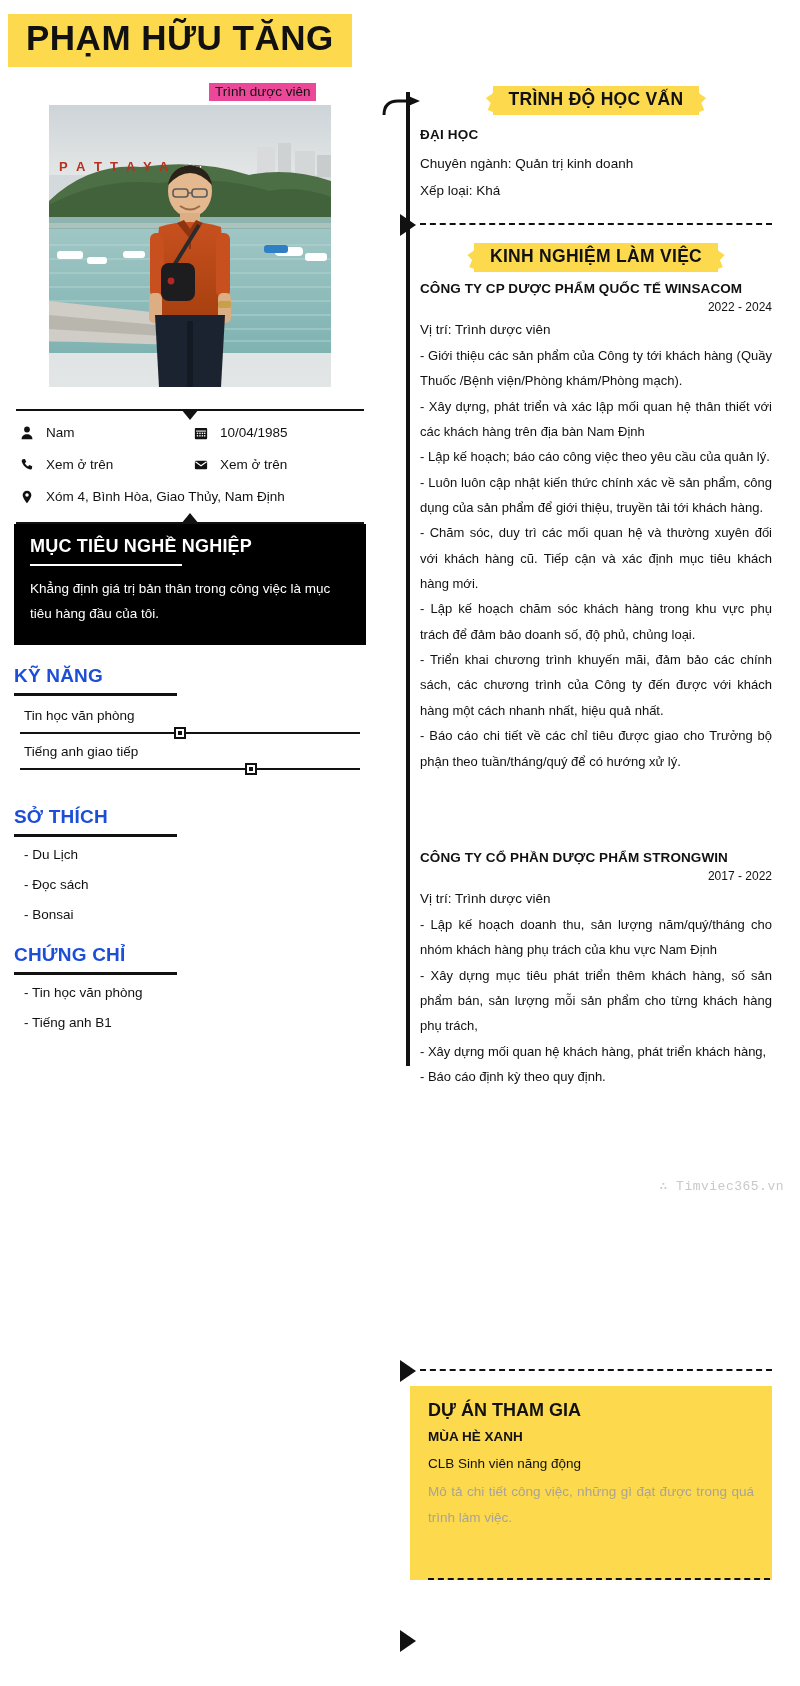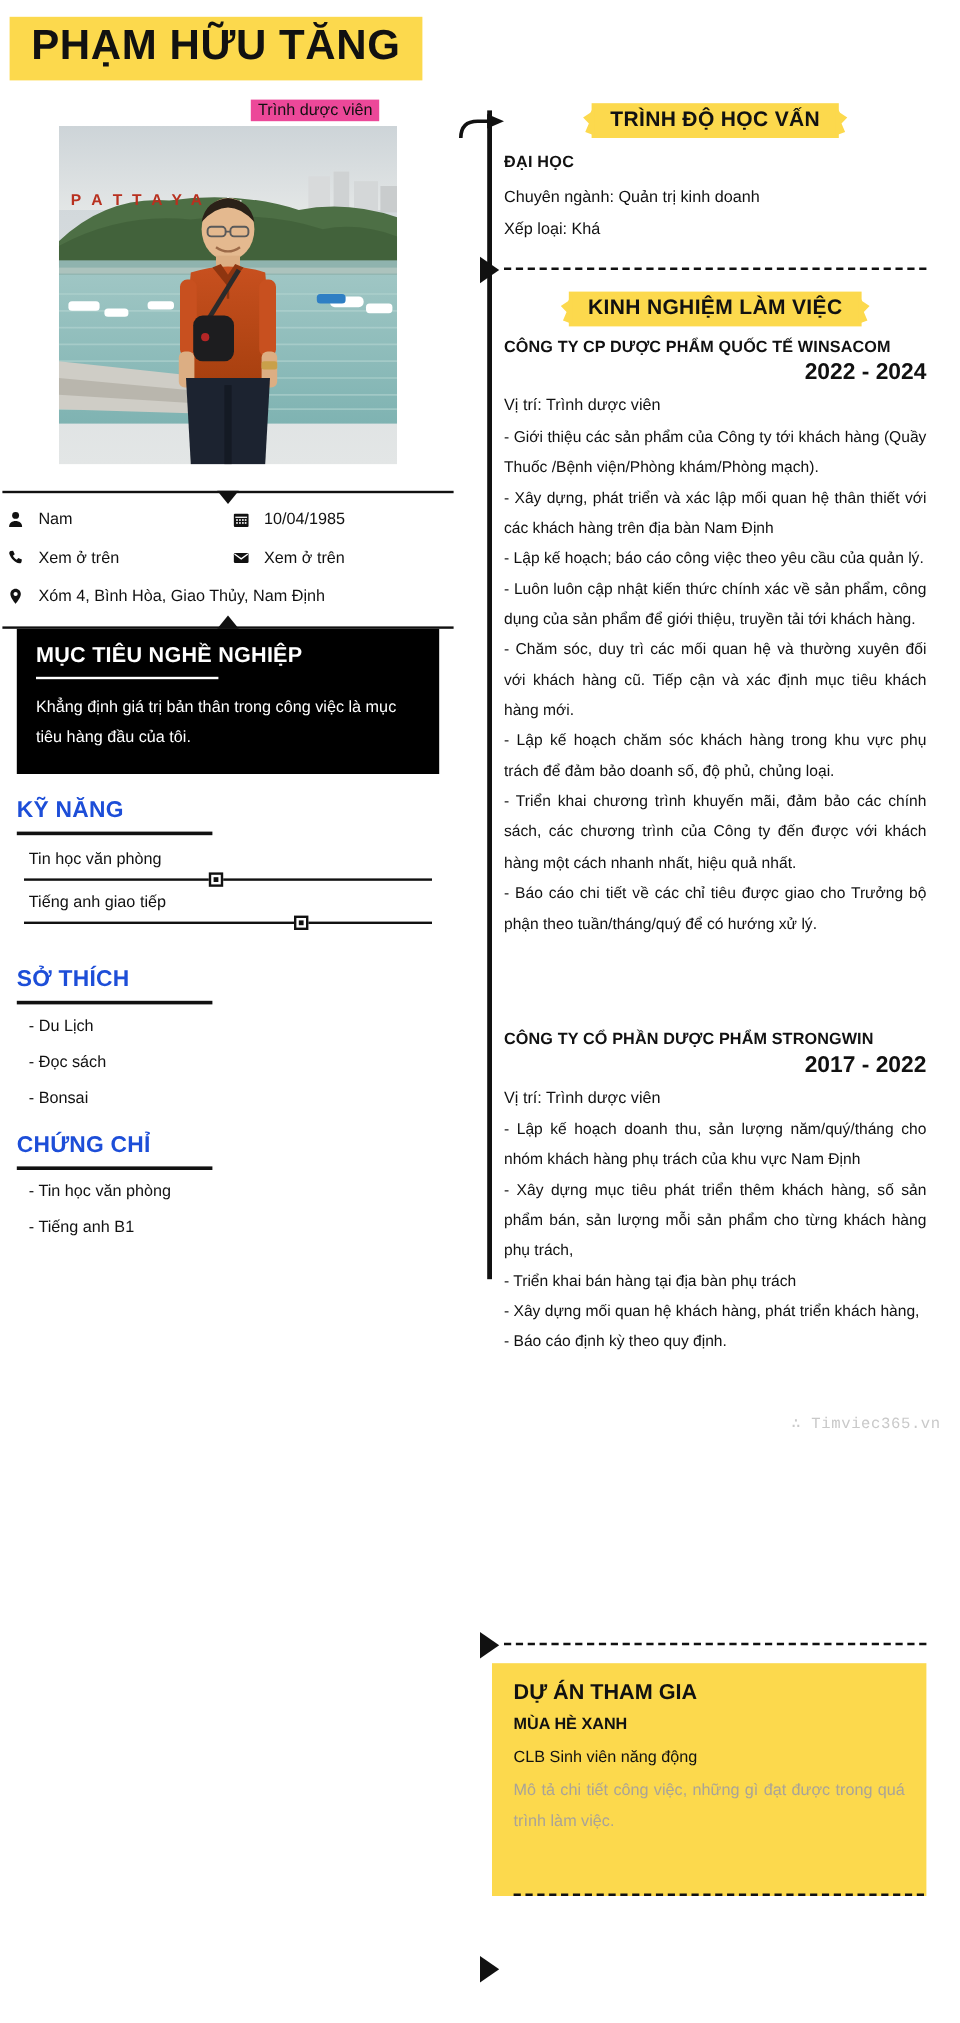--- a/index.html
+++ b/index.html
@@ -52,21 +52,21 @@
   .photo-wrap {
     margin: 0 auto;
     width: 282px;
     height: 282px;
     overflow: hidden;
     position: relative;
   }
   .photo-wrap svg { display:block; width:282px; height:282px; }
 
   
-  .info-block { position: relative; margin-top: 22px; padding: 0 0; text-align: center; }
+  .info-block { position: relative; margin-top: 22px; padding: 0 14px; text-align: center; }
   .div-line { position: relative; height: 2px; background: #111; margin: 0 2px; }
   .div-line .arrow-dn {
     position: absolute; left: 50%; top: 0px; transform: translateX(-50%);
     width: 0; height: 0; border-left: 9px solid transparent;
     border-right: 9px solid transparent; border-top: 11px solid #111;
   }
   .div-line .arrow-up {
     position: absolute; left: 50%; bottom: 0px; transform: translateX(-50%);
     width: 0; height: 0; border-left: 9px solid transparent;
     border-right: 9px solid transparent; border-bottom: 11px solid #111;
@@ -142,21 +142,21 @@
   .badge.rough::before { left: -9px; clip-path: polygon(100% 0,100% 100%,35% 88%,60% 60%,20% 40%,70% 24%); }
   .badge.rough::after  { right: -9px; clip-path: polygon(0 0,0 100%,65% 88%,40% 60%,80% 40%,30% 24%); }
 
   .sub-h {
     font-size: 13.5px; font-weight: bold; color: #111; letter-spacing: .2px;
     margin-top: 12px;
   }
   .line { font-size: 13.5px; color: #111; line-height: 2.0; }
   .para { font-size: 13px; color: #111; line-height: 1.95; text-align: justify; }
   .para.nojust { text-align: left; }
-  .dates { font-size: 19px; font-weight: bold; color: #111; text-align: right; margin-top: 4px; }
+  .dates { font-size: 12px; font-weight: normal; color: #111; text-align: right; margin-top: 4px; }
   .company { font-size: 13.5px; font-weight: bold; color: #111; letter-spacing: .1px; }
 
   .dash {
     border-top: 2.5px dashed #111; height: 0; width: 100%;
   }
 
   .project-box { background: #fcd94d; padding: 14px 18px 0 18px; }
   .project-box h3 { font-size: 18px; font-weight: bold; color: #111; margin-bottom: 8px; }
   .project-box .pname { font-size: 13.5px; font-weight: bold; color: #111; margin-bottom: 12px; }
   .project-box .porg { font-size: 13.5px; color: #111; margin-bottom: 8px; }
@@ -438,21 +438,20 @@
         <div class="para">- Triển khai chương trình khuyến mãi, đảm bảo các chính sách, các chương trình của Công ty đến được với khách hàng một cách nhanh nhất, hiệu quả nhất.</div>
         <div class="para">- Báo cáo chi tiết về các chỉ tiêu được giao cho Trưởng bộ phận theo tuần/tháng/quý để có hướng xử lý.</div>
       </div>
 
       <div style="margin-top:76px;">
         <div class="company">CÔNG TY CỔ PHẦN DƯỢC PHẨM STRONGWIN</div>
         <div class="dates">2017 - 2022</div>
         <div class="line" style="margin-top:2px;">Vị trí: Trình dược viên</div>
         <div class="para">- Lập kế hoạch doanh thu, sản lượng năm/quý/tháng cho nhóm khách hàng phụ trách của khu vực Nam Định</div>
         <div class="para">- Xây dựng mục tiêu phát triển thêm khách hàng, số sản phẩm bán, sản lượng mỗi sản phẩm cho từng khách hàng phụ trách,</div>
-        <div class="para nojust">- Triển khai bán hàng tại địa bàn phụ trách</div>
         <div class="para">- Xây dựng mối quan hệ khách hàng, phát triển khách hàng,</div>
         <div class="para nojust">- Báo cáo định kỳ theo quy định.</div>
       </div>
     </div>
 
     <div class="rsec" style="top:1369px;">
       <div class="dash"></div>
     </div>
 
     <div class="rsec" style="top:1386px; left:10px; width:362px;">

